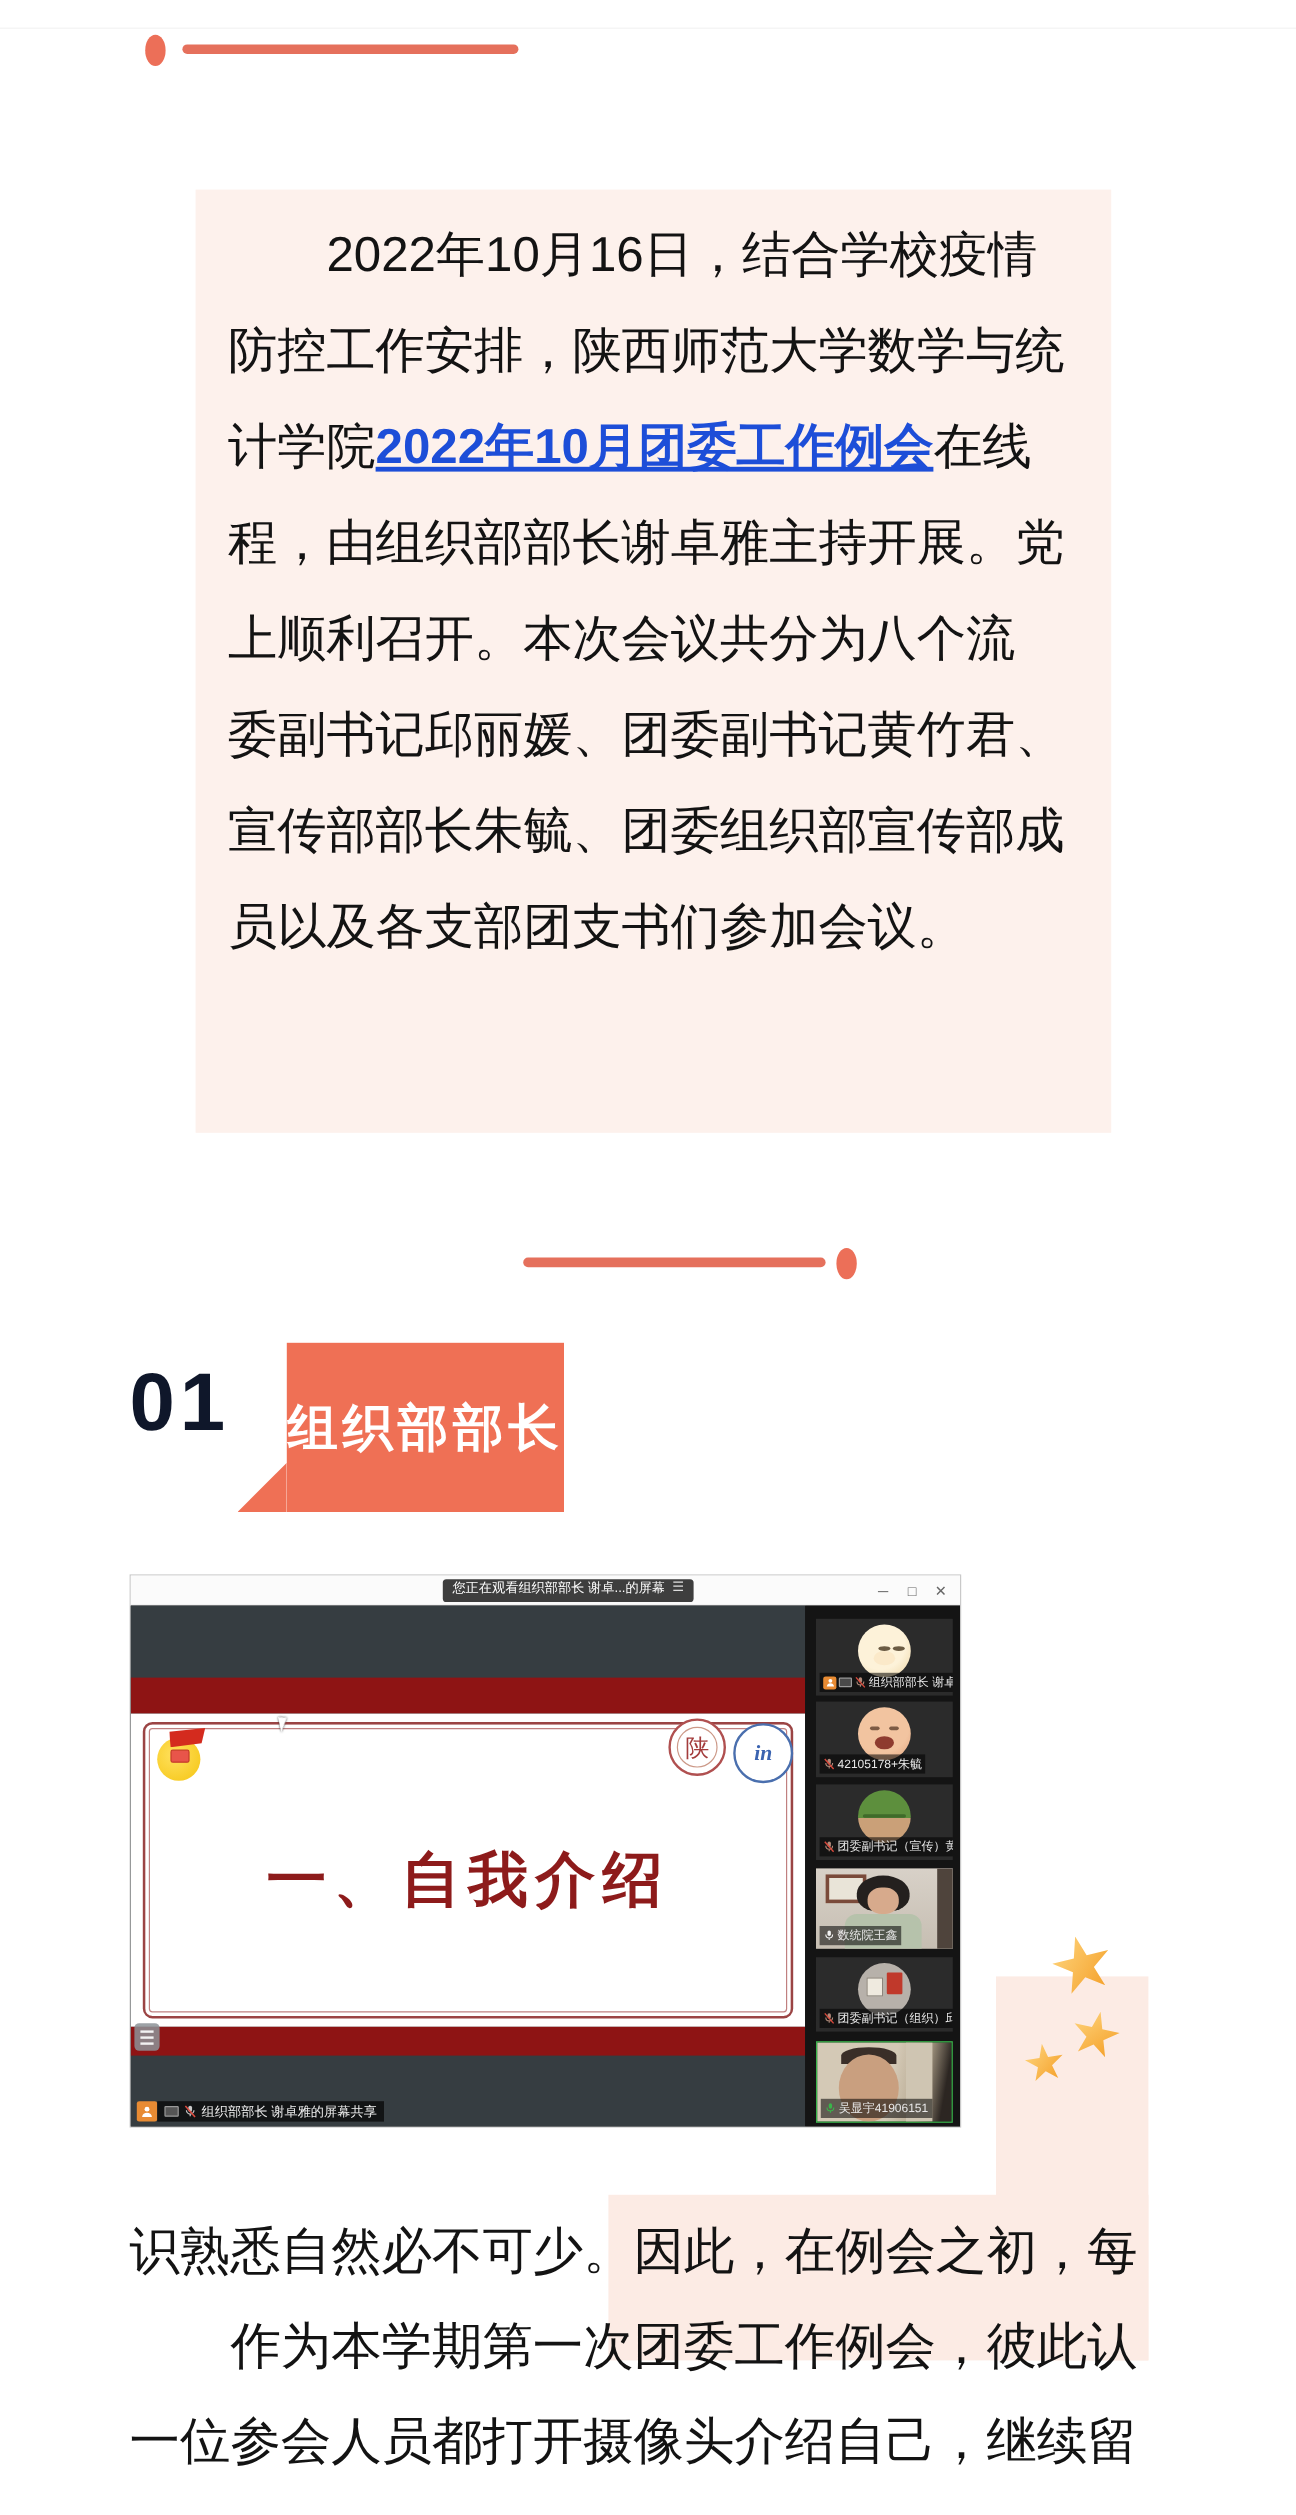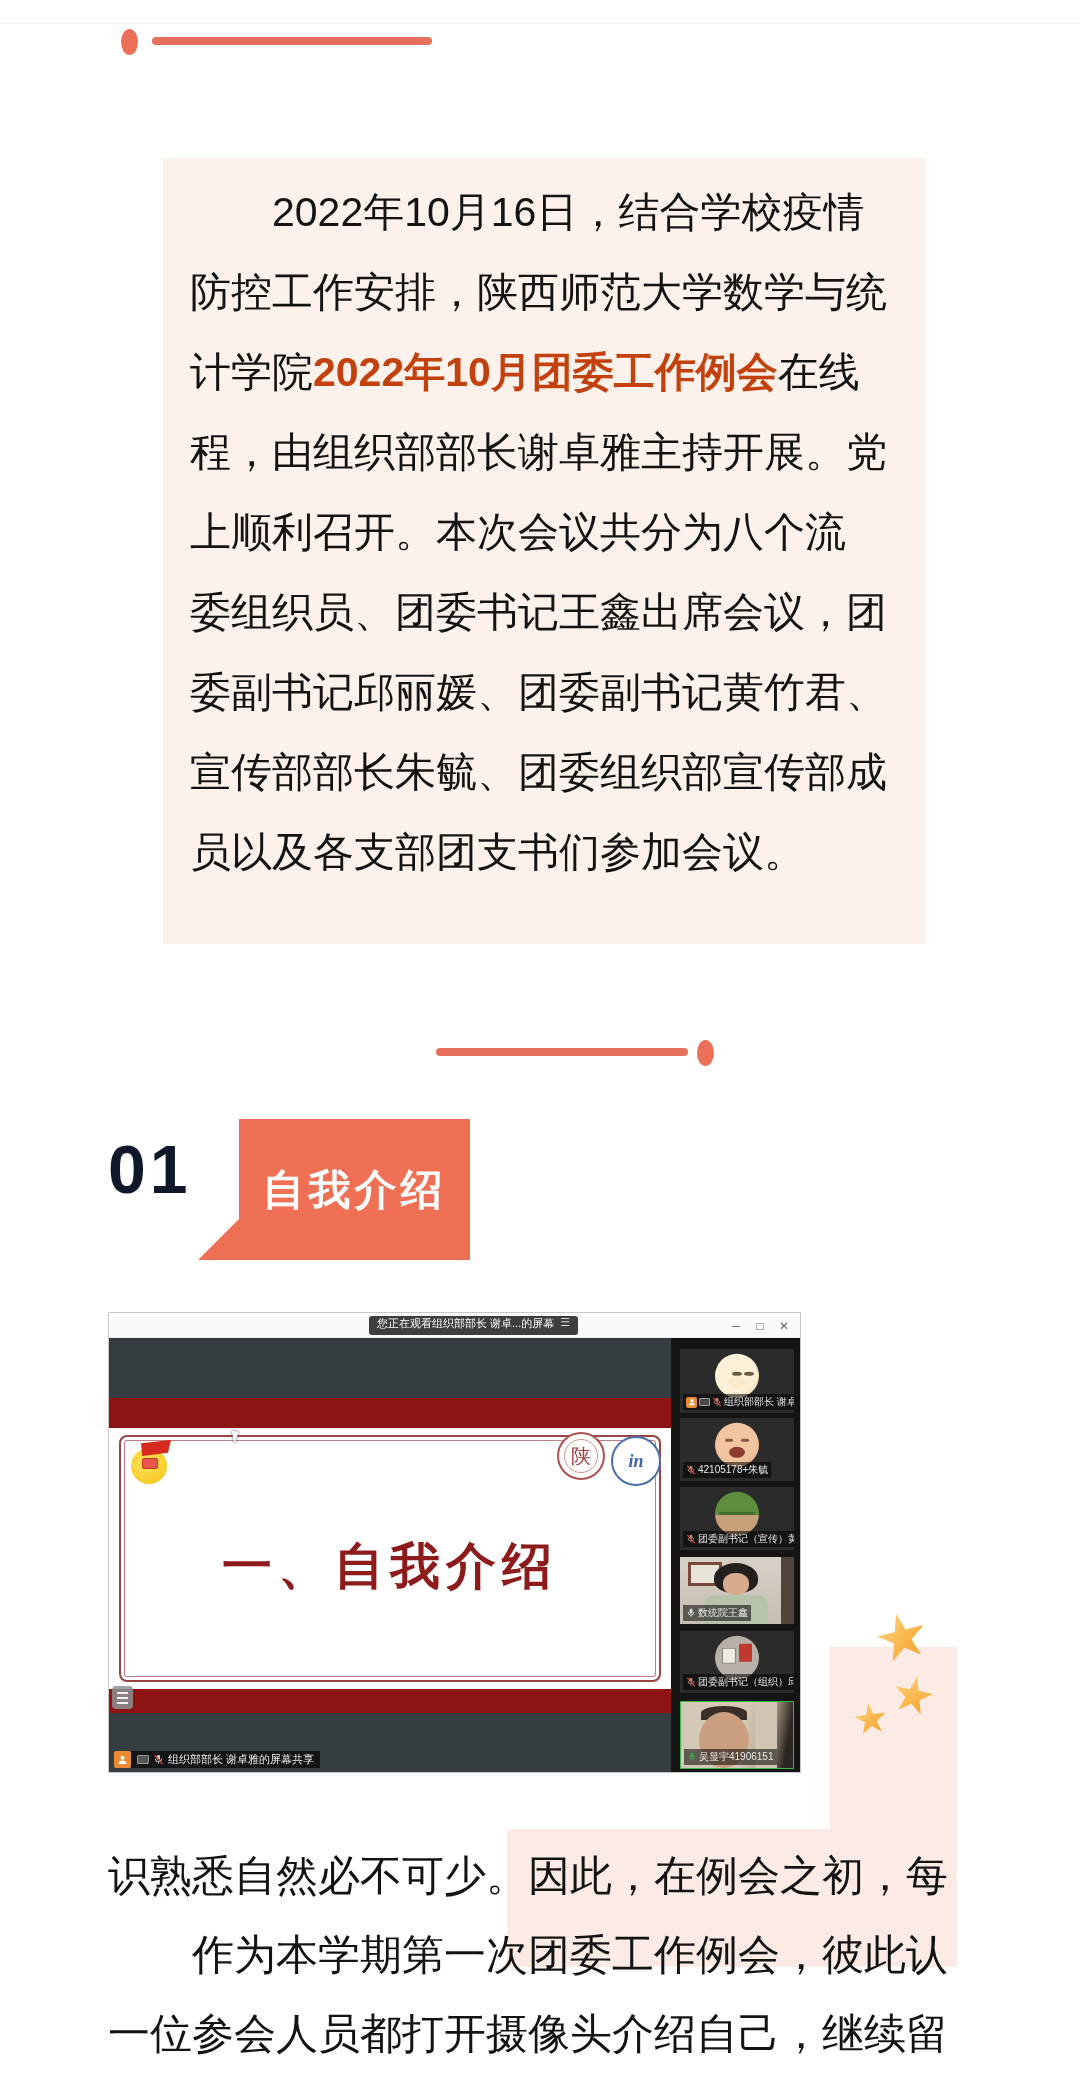--- a/index.html
+++ b/index.html
@@ -15,21 +15,21 @@
   #line1{left:152px;top:37px;width:280px;}
   #line2{left:436px;top:1048px;width:252px;}
   #dot2{left:697px;top:1040px;}
 
   
   .intro-card{position:absolute;left:163px;top:158px;width:763px;height:786px;background:#fdf1ec;}
   .intro-text{position:absolute;left:190px;top:172px;width:730px;color:#131313;
               font-size:41px;}
   .intro-text .ln{height:80px;line-height:80px;white-space:nowrap;}
   .intro-text .indent{padding-left:82px;}
-  .red-strong{color:#c2410c;font-weight:bold;}
+  .red-strong{color:#1d4ed8;font-weight:bold;text-decoration:underline;}
 
   
   .sec-num{position:absolute;left:108px;top:1130px;font-size:68px;font-weight:bold;color:#0f172a;letter-spacing:4px;}
   .sec-tag{position:absolute;left:239px;top:1119px;width:231px;height:141px;background:#ef7055;
            display:flex;align-items:center;justify-content:center;}
   .sec-tag-label{color:#fff;font-size:42px;font-weight:bold;letter-spacing:4px;}
   .sec-tag-tail{position:absolute;left:198px;top:1219px;width:41px;height:41px;background:#ef7055;
                 clip-path:polygon(100% 0,100% 100%,0 100%);}
 
   
@@ -133,32 +133,31 @@
   <div class="decor-dot" id="dot1"></div>
   <div class="decor-line" id="line1"></div>
 
   <div class="intro-card"></div>
   <div class="intro-text">
     <div class="ln indent">2022年10月16日，结合学校疫情</div>
     <div class="ln">防控工作安排，陕西师范大学数学与统</div>
     <div class="ln"><span>计学院</span><span class="red-strong">2022年10月团委工作例会</span><span>在线</span></div>
     <div class="ln">程，由组织部部长谢卓雅主持开展。党</div>
     <div class="ln">上顺利召开。本次会议共分为八个流</div>
-    <div class="ln">委组织员、团委书记王鑫出席会议，团</div>
     <div class="ln">委副书记邱丽媛、团委副书记黄竹君、</div>
     <div class="ln">宣传部部长朱毓、团委组织部宣传部成</div>
     <div class="ln">员以及各支部团支书们参加会议。</div>
   </div>
 
   <div class="decor-line" id="line2"></div>
   <div class="decor-dot" id="dot2"></div>
 
   <div class="sec-num">01</div>
   <div class="sec-tag">
-    <span class="sec-tag-label">自我介绍</span>
+    <span class="sec-tag-label">组织部部长</span>
   </div>
   <div class="sec-tag-tail"></div>
 
   <div class="mwin">
     <div class="titlebar">
       <div class="tooltip">
         <span>您正在观看组织部部长 谢卓...的屏幕</span>
         <span class="ticon">☰</span>
       </div>
       <div class="winctl" style="right:4px;">

